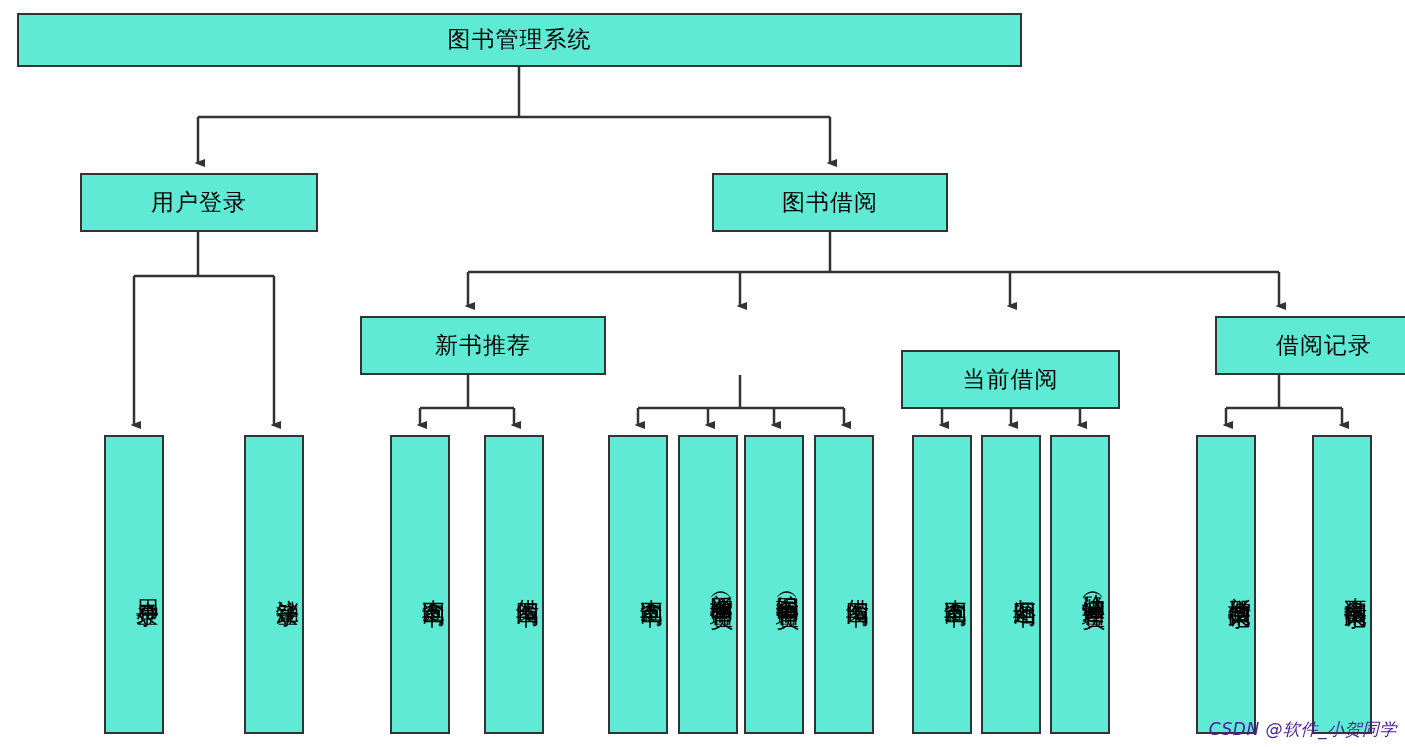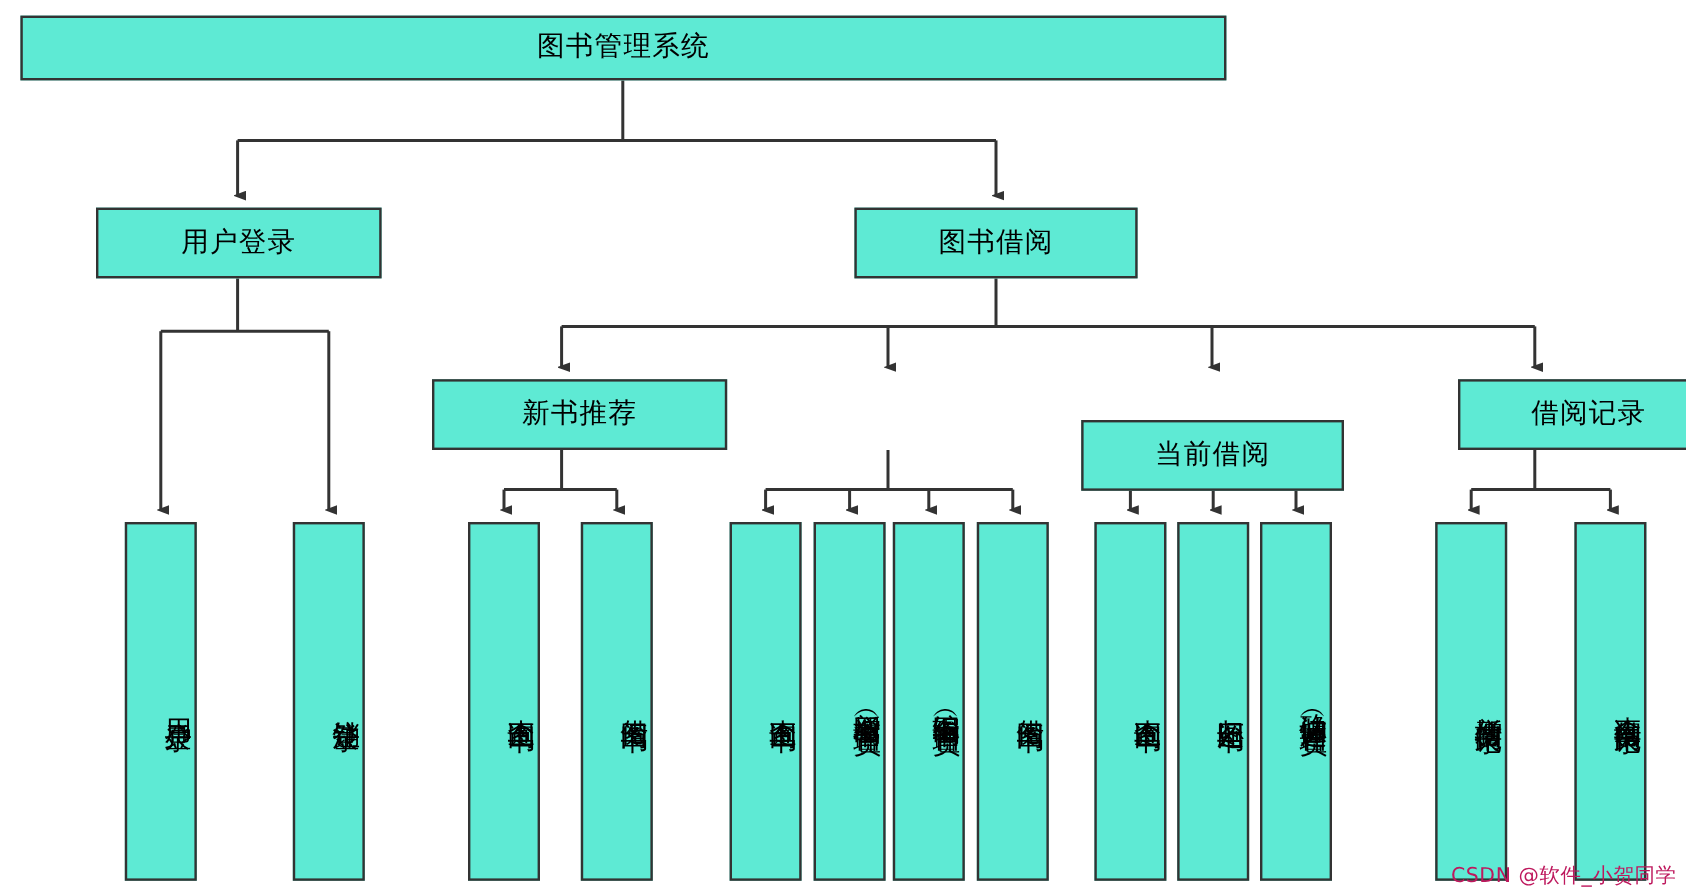--- a/index.html
+++ b/index.html
@@ -57,23 +57,24 @@
   }
   .node-v > span {
     writing-mode: vertical-rl;
     text-orientation: upright;
   }
   .watermark {
     position: absolute;
     right: 8px;
     bottom: 6px;
     font-size: 17px;
-    color: #be185d;
+    color: #4c1d95;
     white-space: nowrap;
     letter-spacing: 0.5px;
+    font-style: italic;
   }
 </style>
 </head>
 <body>
 
 <div id="canvas">
 
   <svg class="connectors" viewBox="0 0 1405 747">
     <defs>
       <marker id="arrow" markerWidth="10" markerHeight="10" refX="4" refY="7" orient="auto" markerUnits="userSpaceOnUse">

